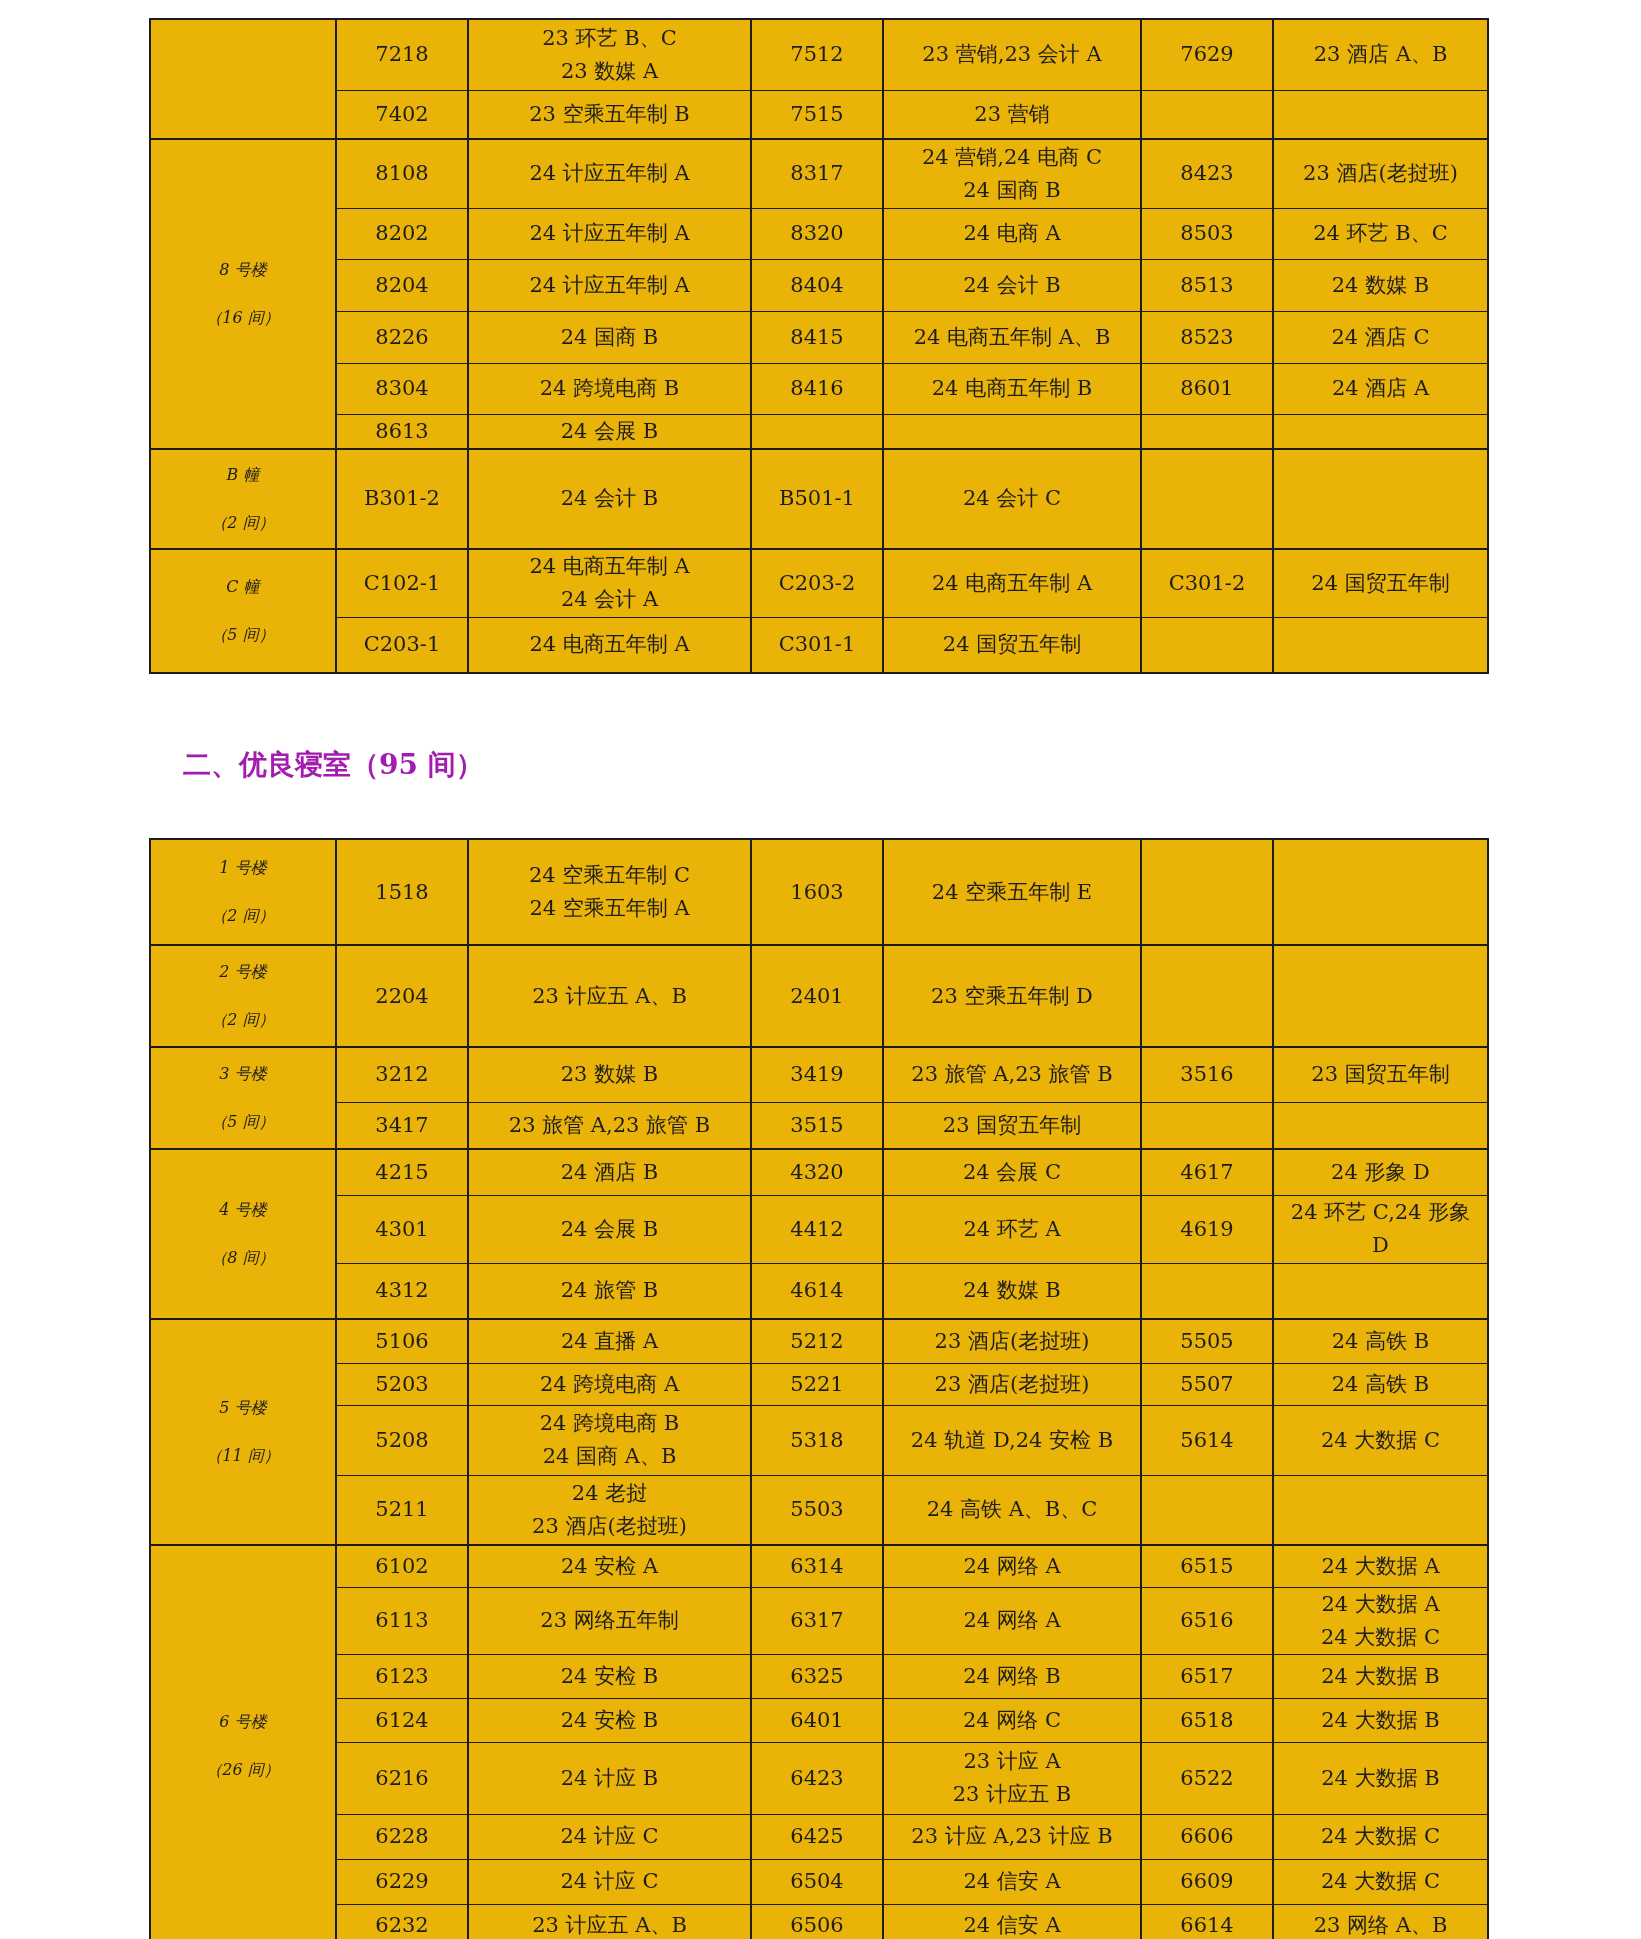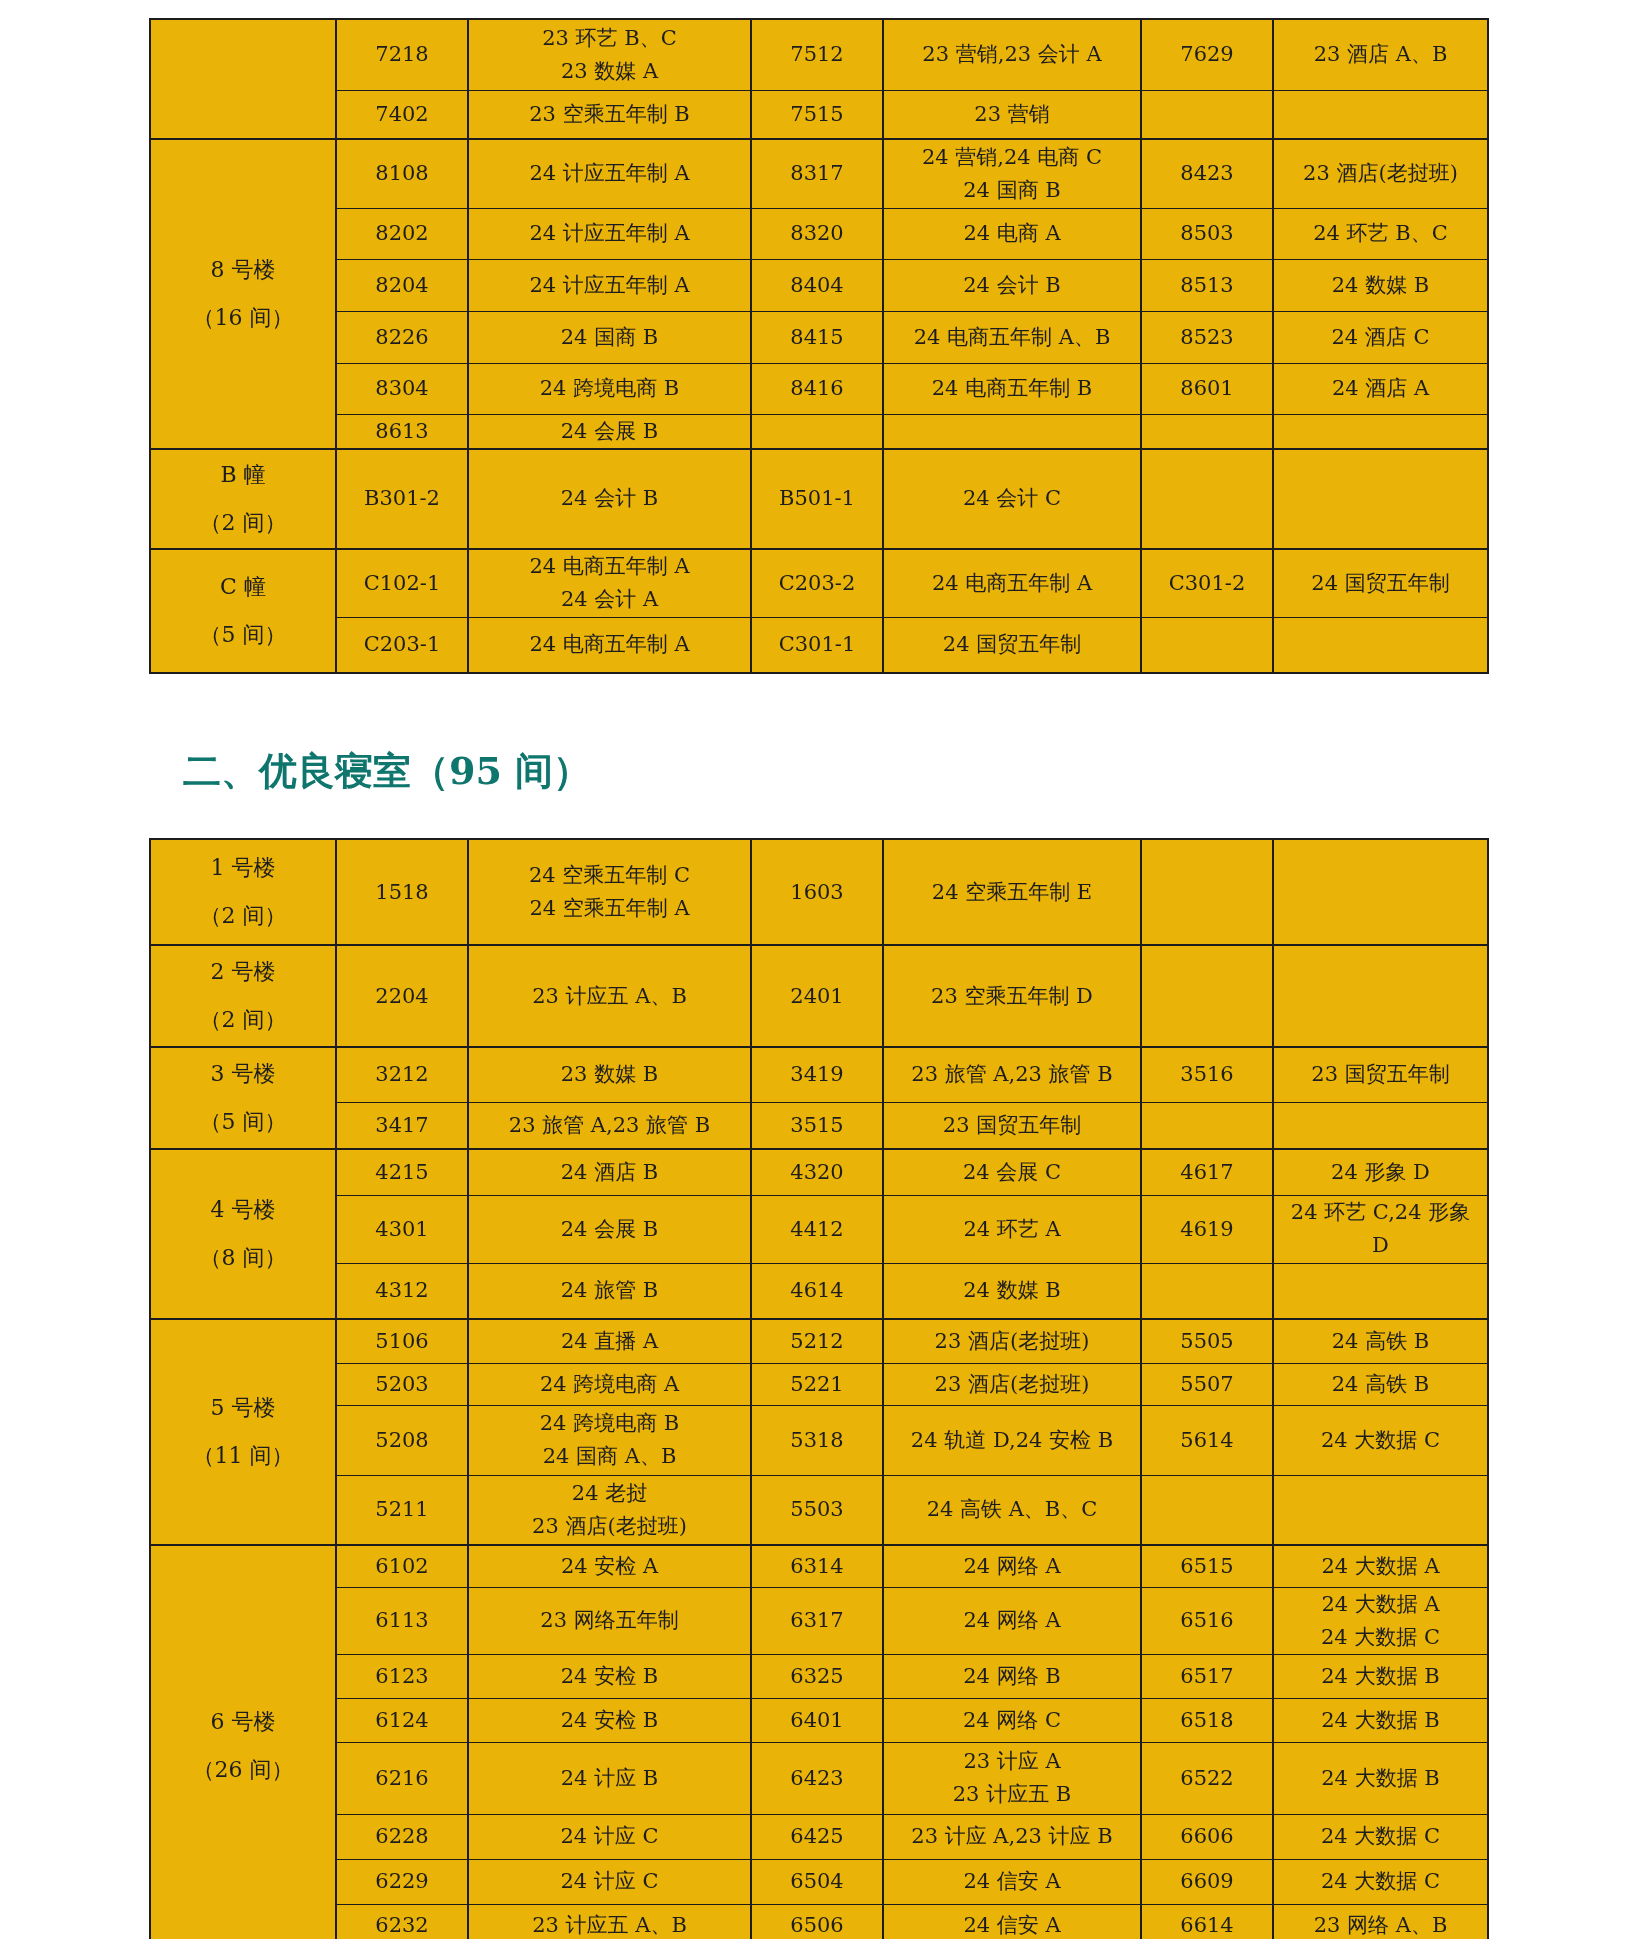--- a/index.html
+++ b/index.html
@@ -24,28 +24,28 @@
     border-right-width:2px;
     text-align:center;
     vertical-align:middle;
     font-size:21px;
     line-height:33px;
     padding:0 4px;
     overflow:hidden;
     white-space:normal;
   }
   table.dorm td.gtop{border-top-width:2px;}
-  table.dorm td.bcell div{line-height:48px;font-size:22px;}
+  table.dorm td.bcell div{line-height:48px;font-size:16px;font-style:italic;}
   .section-heading{
     position:absolute;
     left:183px;top:746px;
     margin:0;
-    font-size:38px;
+    font-size:28px;
     font-weight:700;
-    color:#0f766e;
+    color:#a21caf;
     white-space:nowrap;
   }
 </style>
 </head>
 <body>
 
 <div class="page">
 
   <table class="dorm" style="left: 149px; top: 18px; width: 1338px;">
       <colgroup>

